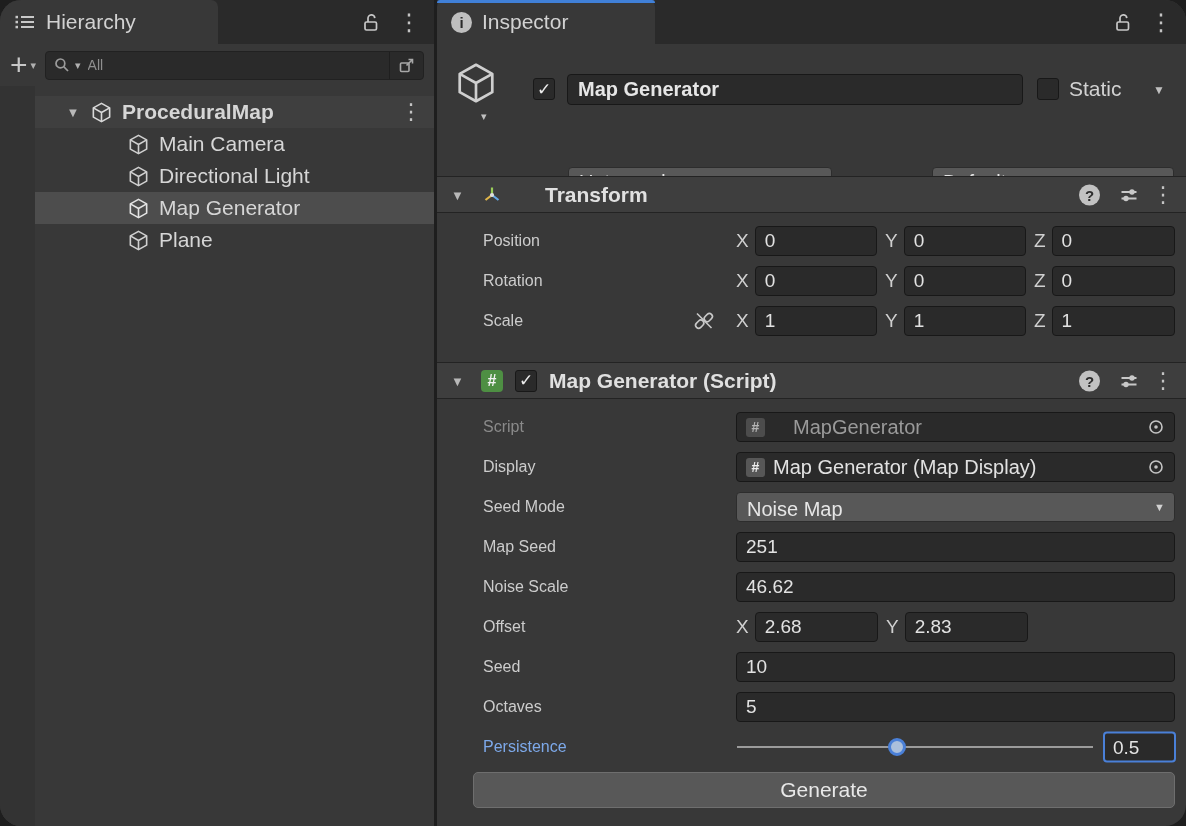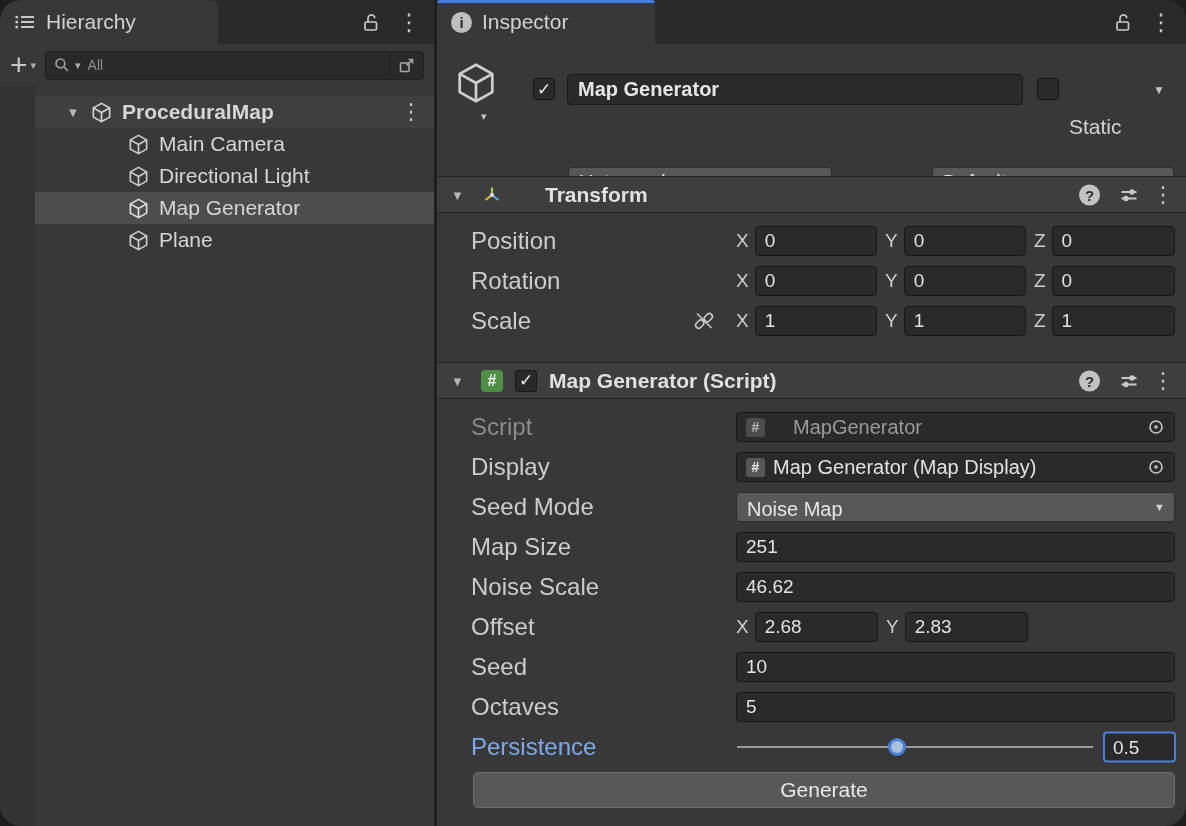--- a/index.html
+++ b/index.html
@@ -52,21 +52,21 @@
   .go-header{position:absolute;top:44px;left:0;right:0;height:132px;}
   .big-cube{position:absolute;left:16px;top:16px;}
   .big-cube-caret{position:absolute;left:44px;top:66px;font-size:11px;color:#c0c0c0;}
   .cb{width:22px;height:22px;background:#2a2a2a;border:1px solid #181818;border-radius:3px;
       display:flex;align-items:center;justify-content:center;color:#ececec;font-size:17px;box-sizing:border-box;}
   .cb-go{position:absolute;left:96px;top:34px;}
   .name-input{position:absolute;left:130px;top:30px;width:456px;height:31px;background:#2a2a2a;
               border:1px solid #181818;border-radius:4px;color:#e6e6e6;font-weight:700;font-size:20px;
               padding:0 10px;box-sizing:border-box;font-family:inherit;outline:none;}
   .cb-static{position:absolute;left:600px;top:34px;}
-  .static-label{position:absolute;left:632px;top:33px;font-size:21px;color:#d2d2d2;margin-top:38px;}
+  .static-label{position:absolute;left:632px;top:33px;font-size:21px;color:#d2d2d2;}
   .static-caret{position:absolute;left:716px;top:39px;font-size:12px;color:#c0c0c0;}
   .tl-label{position:absolute;top:127px;font-size:21px;color:#d2d2d2;}
   .tag-label{left:84px;}
   .layer-label{left:420px;}
   .dropdown{position:absolute;height:30px;background:#585858;border:1px solid #2d2d2d;border-radius:4px;
             display:flex;align-items:center;padding:0 28px 0 10px;box-sizing:border-box;
             color:#e6e6e6;font-size:20px;white-space:nowrap;overflow:hidden;}
   .dd-caret{position:absolute;right:9px;top:50%;transform:translateY(-50%);font-size:11px;color:#d2d2d2;}
   .tag-dd{left:131px;top:123px;width:264px;}
   .layer-dd{left:495px;top:123px;width:242px;}
@@ -84,21 +84,21 @@
   .script-header .comp-title{left:112px;}
   .h-help{position:absolute;right:86px;top:50%;transform:translateY(-50%);width:21px;height:21px;
           border-radius:50%;background:#c2c2c2;color:#2d2d2d;font-weight:700;font-size:15px;
           display:flex;align-items:center;justify-content:center;}
   .h-presets{position:absolute;right:47px;top:50%;transform:translateY(-50%);display:flex;}
   .h-kebab{position:absolute;right:12px;top:50%;transform:translateY(-50%);font-size:22px;color:#c4c4c4;}
 
   .t-body{position:absolute;top:213px;left:0;right:0;padding-top:8px;}
   .s-body{position:absolute;top:399px;left:0;right:0;padding-top:8px;}
   .irow{height:40px;position:relative;}
-  .ilbl{position:absolute;left:34px;top:50%;transform:translateY(-50%);font-size:24px;color:#cccccc;white-space:nowrap;}
+  .ilbl{position:absolute;left:46px;top:50%;transform:translateY(-50%);font-size:16px;color:#cccccc;white-space:nowrap;}
   .ival{position:absolute;left:299px;right:11px;top:50%;transform:translateY(-50%);height:30px;
         display:flex;align-items:center;}
   .ival.offset{right:auto;width:292px;}
   .vec{display:flex;gap:8px;width:100%;}
   .axis{flex:1;display:flex;align-items:center;gap:6px;min-width:0;}
   .ax{font-size:19px;color:#d0d0d0;}
   .nfield{flex:1;min-width:0;height:30px;background:#2a2a2a;border:1px solid #181818;border-radius:4px;
           color:#e2e2e2;font-size:19px;padding:0 9px;box-sizing:border-box;font-family:inherit;outline:none;}
   .nfield.full{width:100%;}
   .link-icon{position:absolute;left:256px;top:50%;transform:translateY(-50%);display:flex;}
@@ -464,21 +464,21 @@
         <span class="ilbl">Seed Mode</span>
         <div class="ival">
             <div class="dd-full">
           <span>Noise Map</span>
           <span class="dd-caret">▼</span>
         </div>
           </div>
       </div>
 
       <div class="irow">
-        <span class="ilbl">Map Size</span>
+        <span class="ilbl">Map Seed</span>
         <div class="ival">
             <input class="nfield full" value="251" style="">
           </div>
       </div>
 
       <div class="irow">
         <span class="ilbl">Noise Scale</span>
         <div class="ival">
             <input class="nfield full" value="46.62" style="">
           </div>

